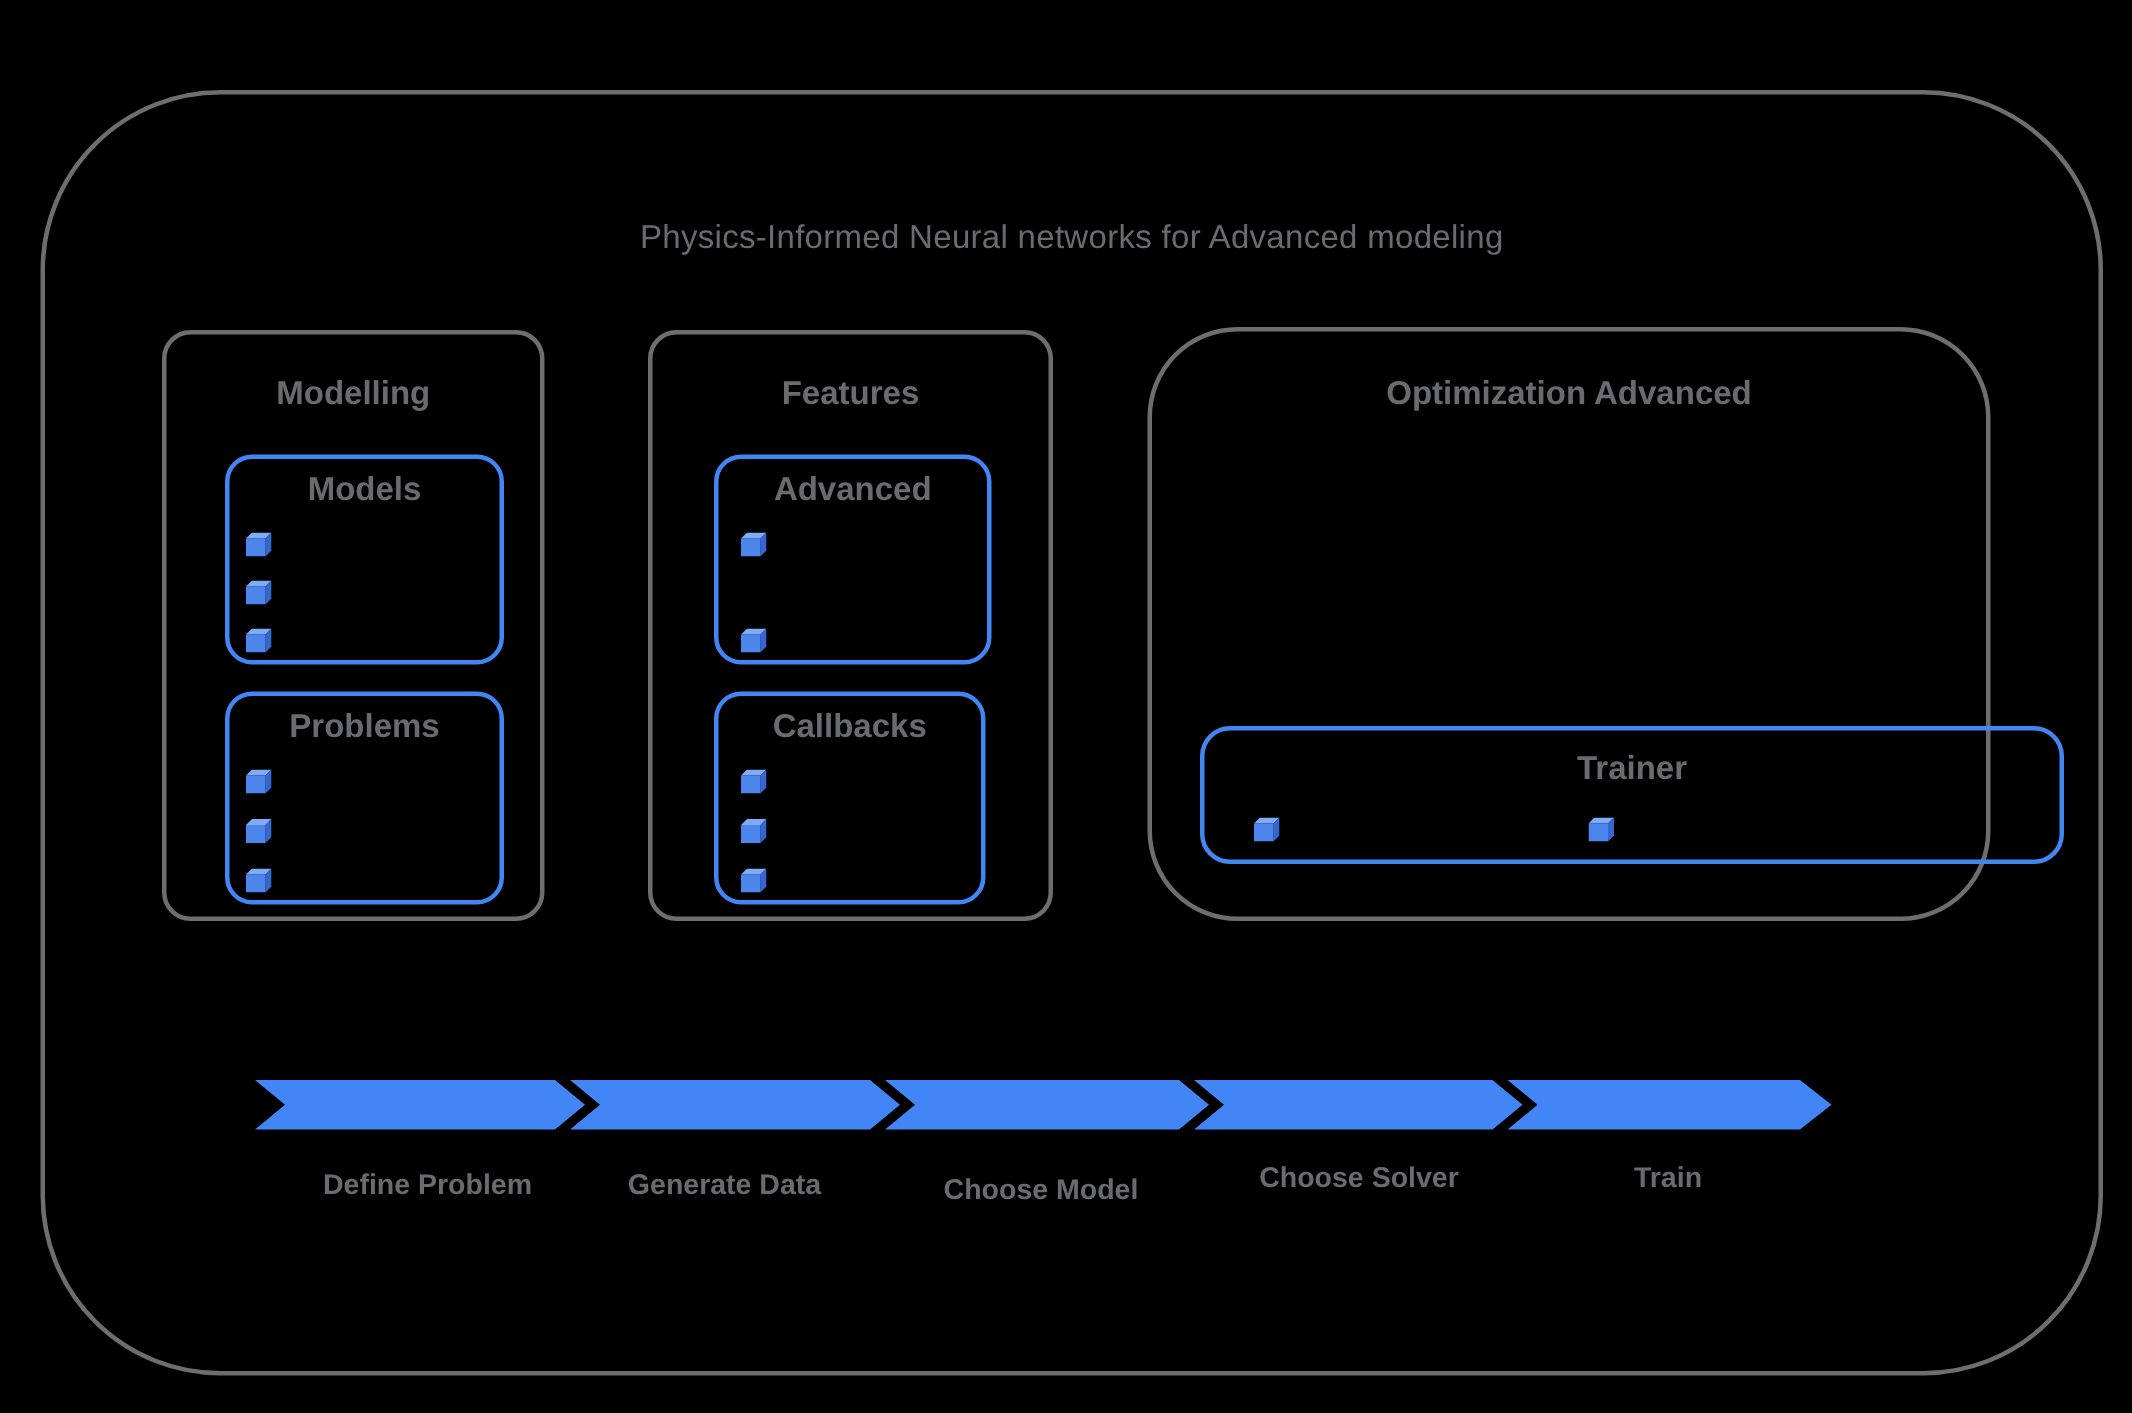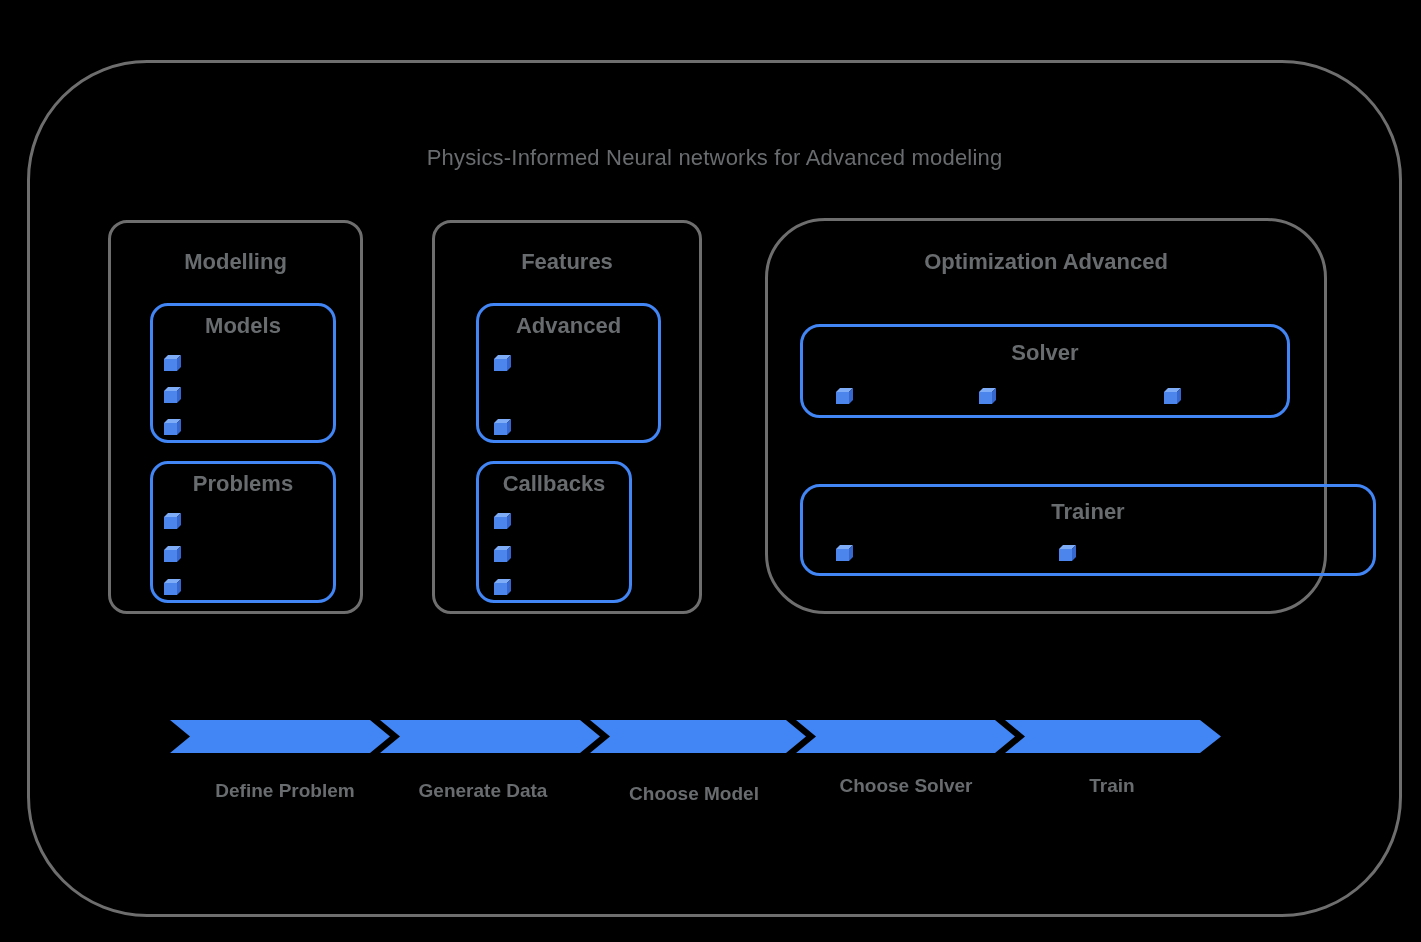--- a/index.html
+++ b/index.html
@@ -92,21 +92,21 @@
           <polygon class="s" points="13,4 17,0 17,12 13,16"></polygon>
           <rect class="f" x="0" y="4" width="13" height="12"></rect>
         </svg>
       <svg class="cube" style="left:15px;top:113px;" viewBox="0 0 17 16">
           <polygon class="t" points="0,4 4,0 17,0 13,4"></polygon>
           <polygon class="s" points="13,4 17,0 17,12 13,16"></polygon>
           <rect class="f" x="0" y="4" width="13" height="12"></rect>
         </svg>
     </div>
 
-    <div class="bluebox" style="left:41px;top:238px;width:156px;height:142px;">
+    <div class="bluebox" style="left:41px;top:238px;width:181px;height:142px;">
       <div class="bluebox-title" style="top:7px;">Callbacks</div>
       <svg class="cube" style="left:15px;top:49px;" viewBox="0 0 17 16">
           <polygon class="t" points="0,4 4,0 17,0 13,4"></polygon>
           <polygon class="s" points="13,4 17,0 17,12 13,16"></polygon>
           <rect class="f" x="0" y="4" width="13" height="12"></rect>
         </svg>
       <svg class="cube" style="left:15px;top:82px;" viewBox="0 0 17 16">
           <polygon class="t" points="0,4 4,0 17,0 13,4"></polygon>
           <polygon class="s" points="13,4 17,0 17,12 13,16"></polygon>
           <rect class="f" x="0" y="4" width="13" height="12"></rect>
@@ -115,38 +115,20 @@
           <polygon class="t" points="0,4 4,0 17,0 13,4"></polygon>
           <polygon class="s" points="13,4 17,0 17,12 13,16"></polygon>
           <rect class="f" x="0" y="4" width="13" height="12"></rect>
         </svg>
     </div>
   </div>
 
   <div class="section" style="left:765px;top:218px;width:562px;height:396px;border-radius:60px;">
     <div class="section-title" style="top:28px;">Optimization Advanced</div>
 
-    <div class="bluebox" style="left:32px;top:103px;width:490px;height:94px;border-radius:20px;">
-      <div class="bluebox-title" style="top:13px;">Solver</div>
-      <svg class="cube" style="left:33px;top:61px;" viewBox="0 0 17 16">
-          <polygon class="t" points="0,4 4,0 17,0 13,4"></polygon>
-          <polygon class="s" points="13,4 17,0 17,12 13,16"></polygon>
-          <rect class="f" x="0" y="4" width="13" height="12"></rect>
-        </svg>
-      <svg class="cube" style="left:176px;top:61px;" viewBox="0 0 17 16">
-          <polygon class="t" points="0,4 4,0 17,0 13,4"></polygon>
-          <polygon class="s" points="13,4 17,0 17,12 13,16"></polygon>
-          <rect class="f" x="0" y="4" width="13" height="12"></rect>
-        </svg>
-      <svg class="cube" style="left:361px;top:61px;" viewBox="0 0 17 16">
-          <polygon class="t" points="0,4 4,0 17,0 13,4"></polygon>
-          <polygon class="s" points="13,4 17,0 17,12 13,16"></polygon>
-          <rect class="f" x="0" y="4" width="13" height="12"></rect>
-        </svg>
-    </div>
 
     <div class="bluebox" style="left:32px;top:263px;width:576px;height:92px;border-radius:20px;">
       <div class="bluebox-title" style="top:12px;">Trainer</div>
       <svg class="cube" style="left:33px;top:58px;" viewBox="0 0 17 16">
           <polygon class="t" points="0,4 4,0 17,0 13,4"></polygon>
           <polygon class="s" points="13,4 17,0 17,12 13,16"></polygon>
           <rect class="f" x="0" y="4" width="13" height="12"></rect>
         </svg>
       <svg class="cube" style="left:256px;top:58px;" viewBox="0 0 17 16">
           <polygon class="t" points="0,4 4,0 17,0 13,4"></polygon>

